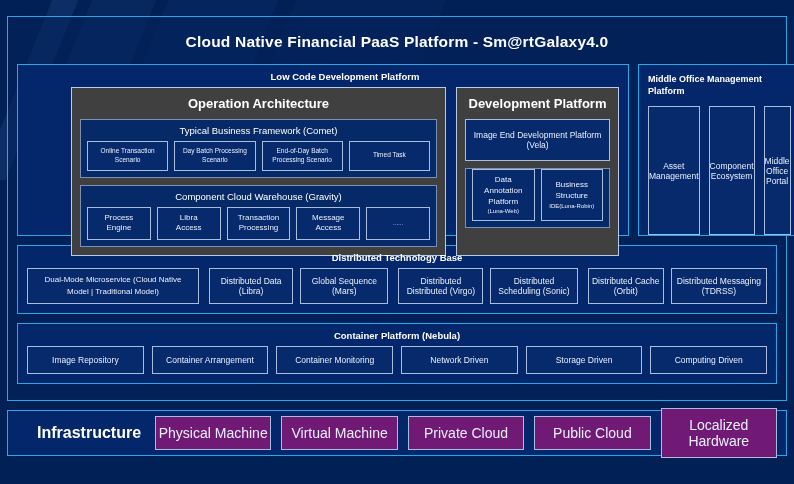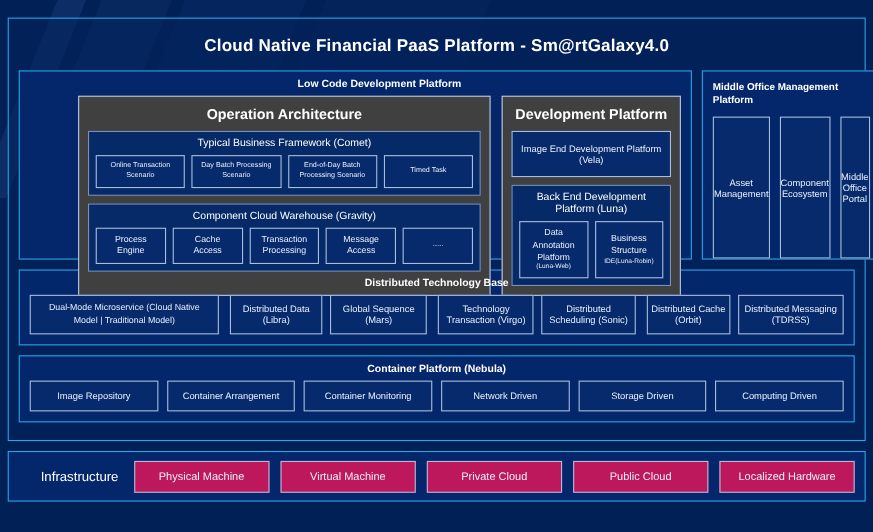--- a/index.html
+++ b/index.html
@@ -239,32 +239,32 @@
     height: 46px;
     border: 1.5px solid #27a6e8;
     background: #04266a;
     display: flex;
     align-items: center;
     padding: 0 9px;
     gap: 10px;
   }
   .infra-label {
     flex: 0 0 auto;
-    font-size: 12px;
-    font-weight: normal;
+    font-size: 16px;
+    font-weight: bold;
     color: #ffffff;
     padding-right: 4px;
     padding-left: 20px;
   }
   .infra-cell {
     flex: 1;
     border: 1px solid #a9bddf;
-    background: #be185d;
-    text-align: center;
-    font-size: 10px;
+    background: #701a75;
+    text-align: center;
+    font-size: 14px;
     color: #e9f0fd;
     padding: 8px 2px;
   }
 </style>
 </head>
 <body>
 
 <div class="canvas">
 
   <div class="bg-streaks">
@@ -309,21 +309,21 @@
             </div>
 
             <div class="group">
               <div class="group-title">Component Cloud Warehouse (Gravity)</div>
               <div class="boxes">
                 <div class="box big">
                   <span>Process</span>
                   <span>Engine</span>
                 </div>
                 <div class="box big">
-                  <span>Cache</span>
+                  <span>Libra</span>
                   <span>Access</span>
                 </div>
                 <div class="box big">
                   <span>Transaction</span>
                   <span>Processing</span>
                 </div>
                 <div class="box big">
                   <span>Message</span>
                   <span>Access</span>
                 </div>
@@ -332,21 +332,20 @@
                 </div>
               </div>
             </div>
           </div>
 
           <div class="subpanel dev-plat">
             <div class="subpanel-title">Development Platform</div>
             <div class="dev-stack">
               <div class="wide-box">Image End Development Platform (Vela)</div>
               <div class="dev-group">
-                <div class="group-title">Back End Development Platform (Luna)</div>
                 <div class="boxes">
                   <div class="box big">
                     <span>Data Annotation</span>
                     <span>Platform</span>
                     <span class="sm">(Luna-Web)</span>
                   </div>
                   <div class="box big">
                     <span>Business</span>
                     <span>Structure</span>
                     <span class="sm">IDE(Luna-Robin)</span>
@@ -372,21 +371,21 @@
 
     <div class="panel dtb">
       <div class="panel-title">Distributed Technology Base</div>
       <div class="dtb-body">
         <div class="dtb-left">Dual-Mode Microservice (Cloud Native Model | Traditional Model)</div>
         <div class="dtb-col">
           <div class="dtb-cell">Distributed Data (Libra)</div>
           <div class="dtb-cell">Global Sequence (Mars)</div>
         </div>
         <div class="dtb-col">
-          <div class="dtb-cell">Technology Transaction (Virgo)</div>
+          <div class="dtb-cell">Distributed Distributed (Virgo)</div>
           <div class="dtb-cell">Distributed Scheduling (Sonic)</div>
         </div>
         <div class="dtb-col">
           <div class="dtb-cell">Distributed Cache (Orbit)</div>
           <div class="dtb-cell">Distributed Messaging (TDRSS)</div>
         </div>
       </div>
     </div>
 
     <div class="panel container-plat">

